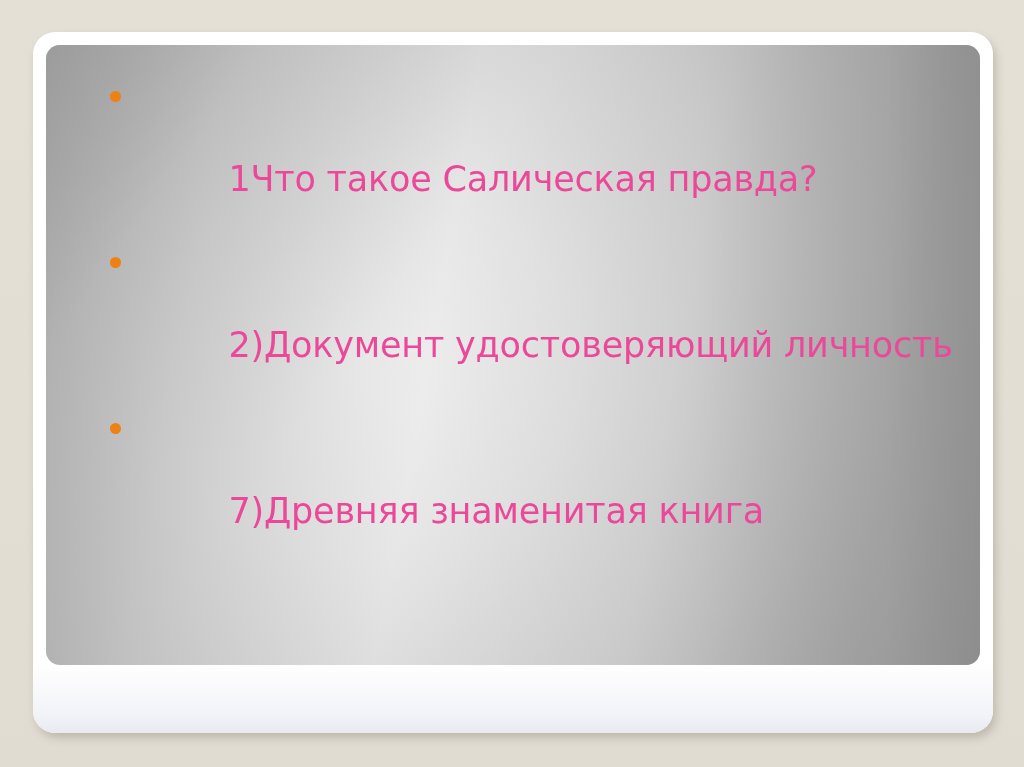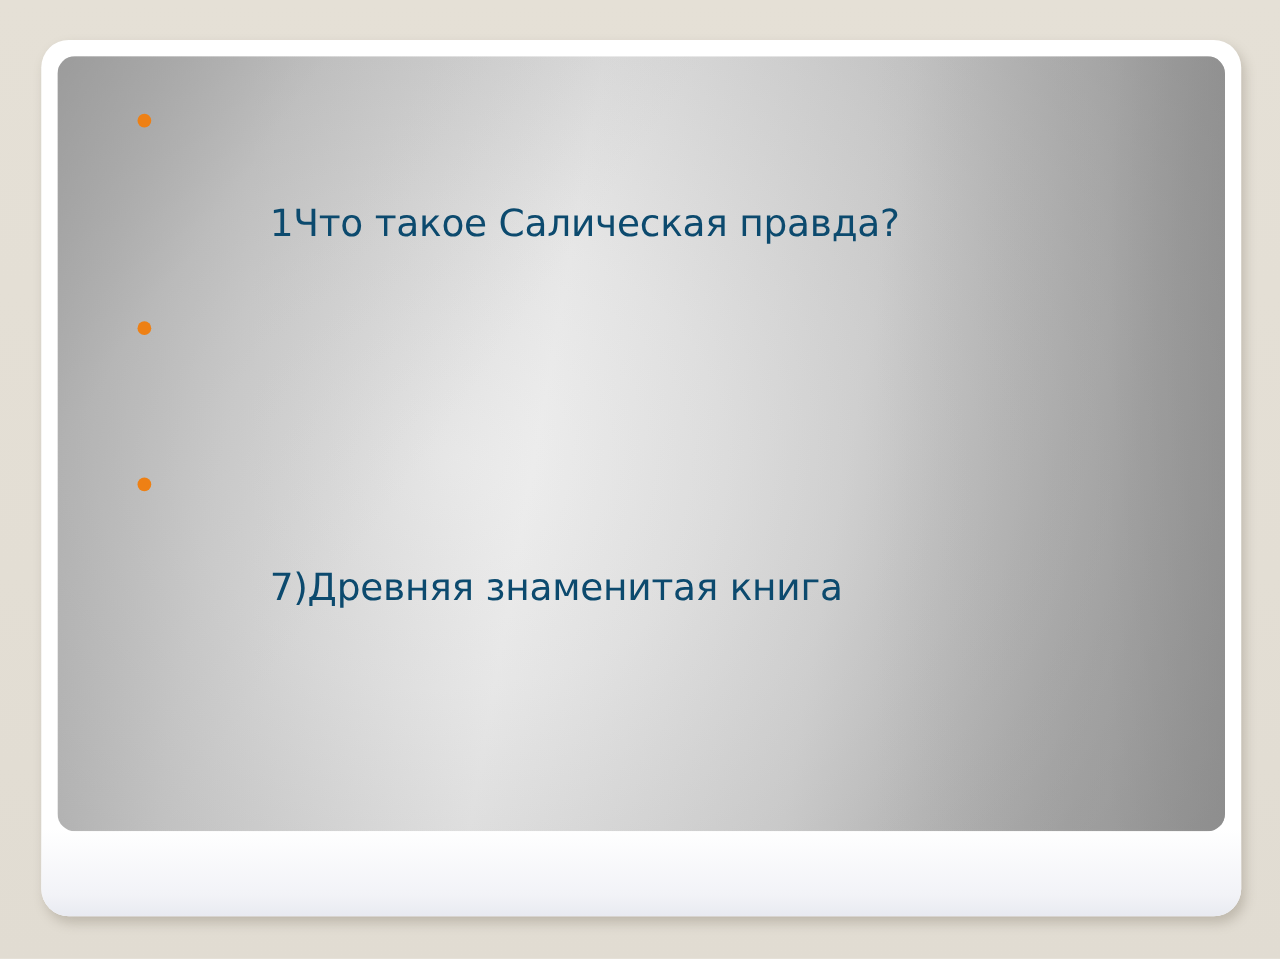--- a/index.html
+++ b/index.html
@@ -89,23 +89,23 @@
     margin: 0;
     padding: 0;
     list-style: none;
     z-index: 5;
   }
 
   .bullet-item {
     position: relative;
     padding-left: 62px;
     margin: 0;
-    font-size: 30px;
+    font-size: 35px;
     line-height: 41.5px;
-    color: #0c4a6e;
+    color: #ec4899;
     letter-spacing: -0.2px;
     white-space: pre-wrap;
   }
 
   .bullet-dot {
     position: absolute;
     left: 31px;
     top: 15px;
     width: 11px;
     height: 11px;
@@ -125,20 +125,21 @@
     <ul class="bullet-list">
 
       <li class="bullet-item">
         <span class="bullet-dot"></span>
         <span>1Что такое Салическая правда?</span>
       </li>
 
 
       <li class="bullet-item">
         <span class="bullet-dot"></span>
+        <span>2)Документ удостоверяющий личность</span>
       </li>
 
       <li class="bullet-item">
         <span class="bullet-dot"></span>
         <span>7)Древняя знаменитая книга</span>
       </li>
 
     </ul>
 
   </div>

